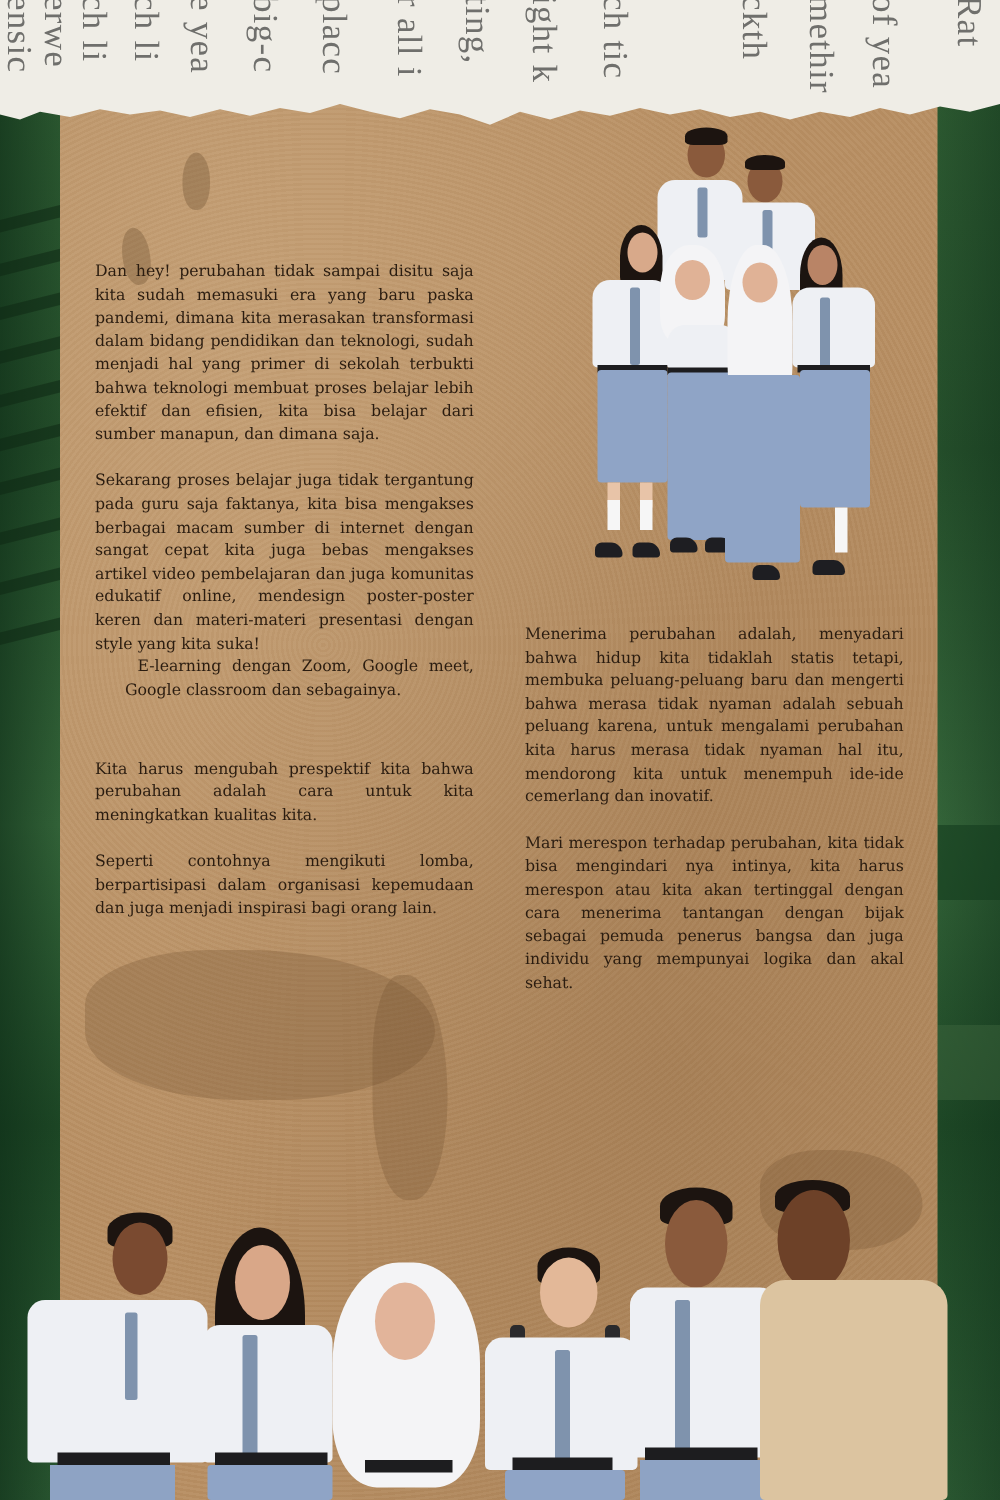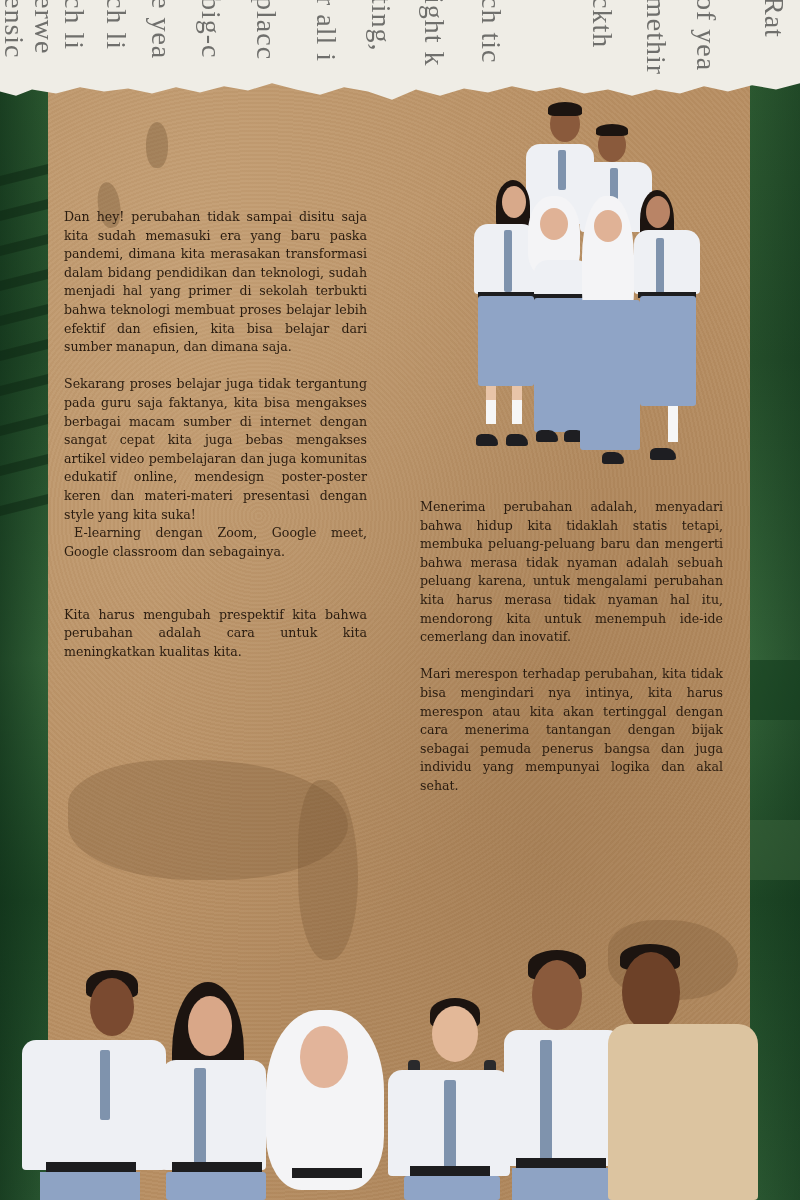--- a/index.html
+++ b/index.html
@@ -56,22 +56,22 @@
       white-space: nowrap;
     }
     
     .col {
       position: absolute; width: 303px;
       font-size: 12.6px; line-height: 18.6px; color: #2a1c10;
       text-align: justify;
     }
     .col p { margin-bottom: 18.6px; }
     .col p.tight { margin-bottom: 0; }
-    .col p.indent { text-indent: 10px; }
-    .col-left { left: 64px; top: 208px; }
+    .col p.indent { text-indent: 10px; margin-left: 24px; }
+    .col-left { left: 76px; top: 208px; }
     .col-right { left: 420px; top: 498px; }
     .gap-big { height: 26px; }
     
     .photo { position: absolute; }
     .person { position: absolute; }
     .shirt { position: absolute; background: #eef0f4; border-radius: 14px 14px 4px 4px; }
     .skirt { position: absolute; background: #8fa4c6; border-radius: 3px; }
     .head { position: absolute; border-radius: 50%; background: #8a5a3c; }
     .hair { position: absolute; background: #1c1410; border-radius: 50% 50% 20% 20%; }
     .hijab { position: absolute; background: #f4f4f6; border-radius: 45% 45% 30% 30%; }
@@ -128,20 +128,21 @@
   <span class="news-word" style="left:690px">of yea</span>
   <span class="news-word" style="left:758px">Rat</span>
 </div>
 
 <div class="col col-left">
   <p>Dan hey! perubahan tidak sampai disitu saja kita sudah memasuki era yang baru paska pandemi, dimana kita merasakan transformasi dalam bidang pendidikan dan teknologi, sudah menjadi hal yang primer di sekolah terbukti bahwa teknologi membuat proses belajar lebih efektif dan efisien, kita bisa belajar dari sumber manapun, dan dimana saja.</p>
   <p class="tight">Sekarang proses belajar juga tidak tergantung pada guru saja faktanya, kita bisa mengakses berbagai macam sumber di internet dengan sangat cepat kita juga bebas mengakses artikel video pembelajaran dan juga komunitas edukatif online, mendesign poster-poster keren dan materi-materi presentasi dengan style yang kita suka!</p>
   <p class="indent">E-learning dengan Zoom, Google meet, Google classroom dan sebagainya.</p>
   <div class="gap-big"></div>
   <p>Kita harus mengubah prespektif kita bahwa perubahan adalah cara untuk kita meningkatkan kualitas kita.</p>
+  <p>Seperti contohnya mengikuti lomba, berpartisipasi dalam organisasi kepemudaan dan juga menjadi inspirasi bagi orang lain.</p>
 </div>
 
 <div class="col col-right">
   <p>Menerima perubahan adalah, menyadari bahwa hidup kita tidaklah statis tetapi, membuka peluang-peluang baru dan mengerti bahwa merasa tidak nyaman adalah sebuah peluang karena, untuk mengalami perubahan kita harus merasa tidak nyaman hal itu, mendorong kita untuk menempuh ide-ide cemerlang dan inovatif.</p>
   <p>Mari merespon terhadap perubahan, kita tidak bisa mengindari nya intinya, kita harus merespon atau kita akan tertinggal dengan cara menerima tantangan dengan bijak sebagai pemuda penerus bangsa dan juga individu yang mempunyai logika dan akal sehat.</p>
 </div>
 
 <div class="photo" style="left:430px;top:100px;width:300px;height:380px;">
 
   <div class="person">

